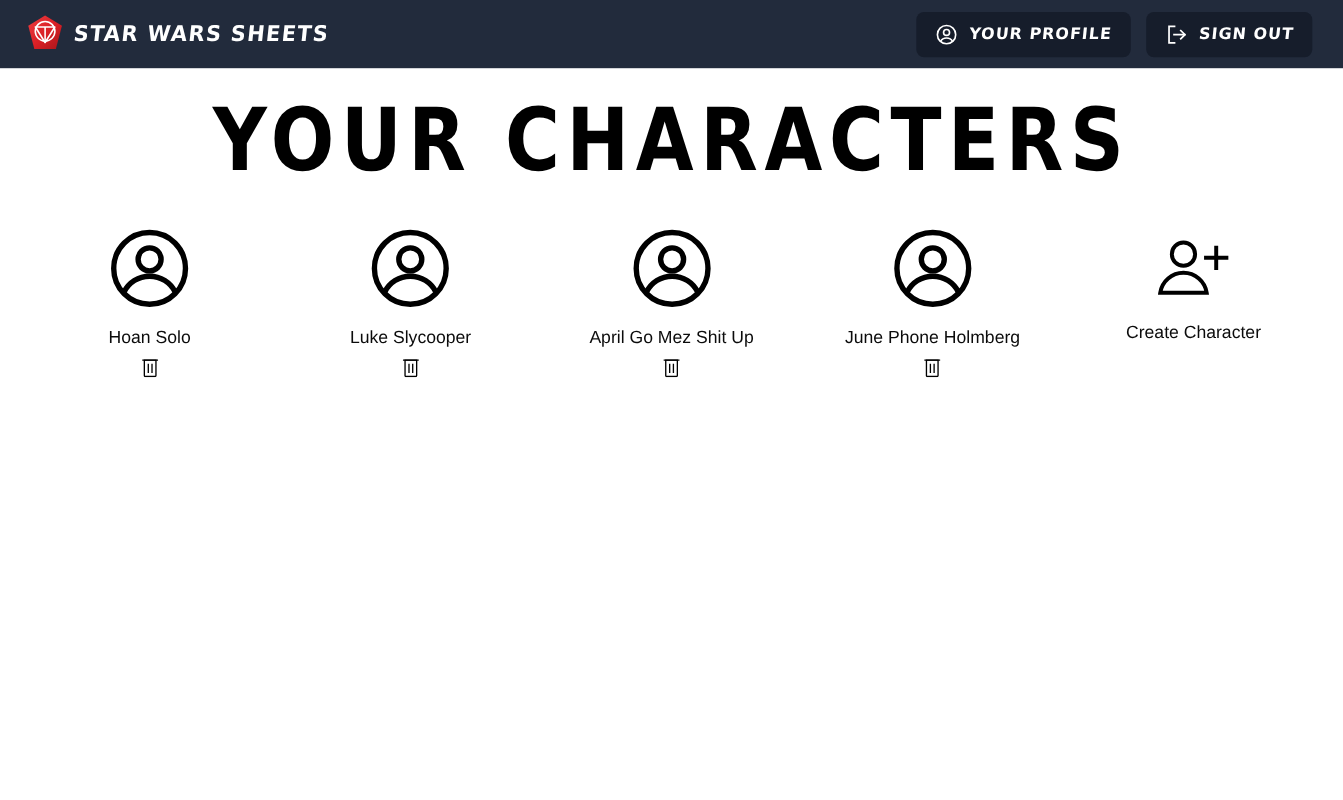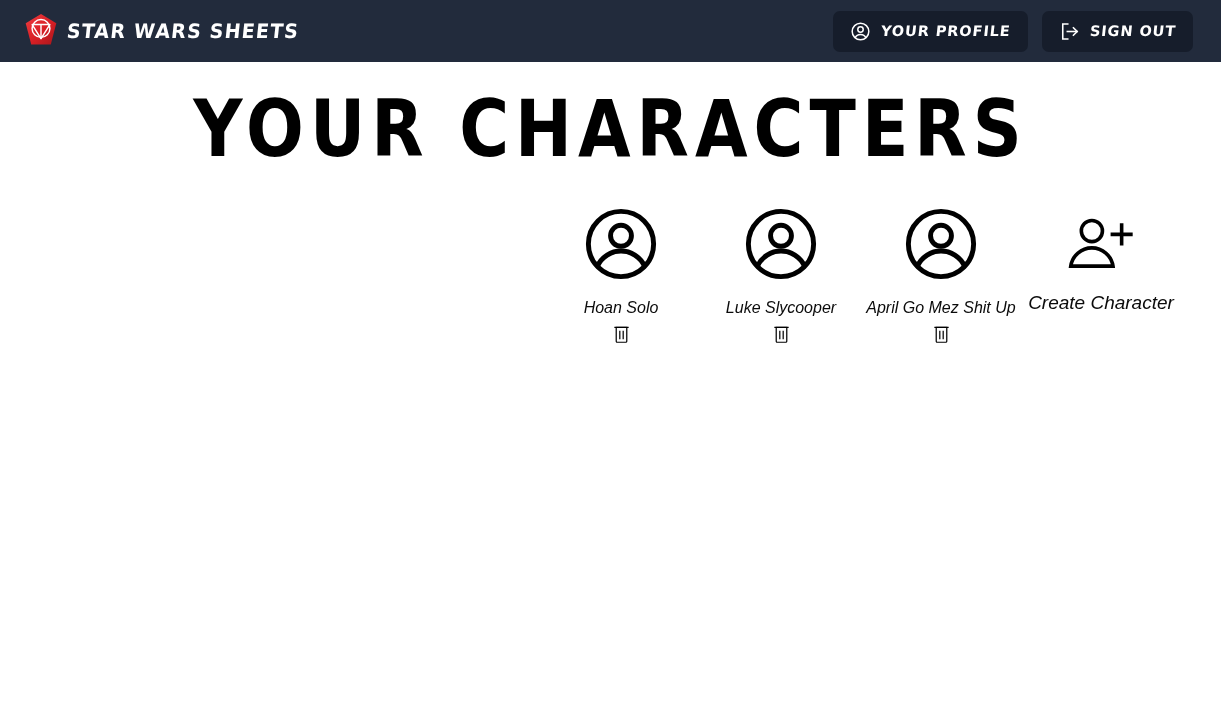--- a/index.html
+++ b/index.html
@@ -72,25 +72,24 @@
     font-family: "DejaVu Sans", sans-serif;
     letter-spacing: 6px;
     transform: scaleY(1.16);
     transform-origin: top center;
     white-space: nowrap;
   }
 
   
   .char-grid {
     margin-top: 52px;
-    padding: 0 40px;
+    padding: 0 56px;
     display: flex;
     align-items: flex-start;
-    justify-content: flex-end;
-    font-style: italic;
+    justify-content: space-between;
   }
   .char-card {
     width: 160px;
     display: flex;
     flex-direction: column;
     align-items: center;
     text-decoration: none;
     cursor: pointer;
   }
   .avatar-icon { width: 76px; height: 76px; display: block; }
@@ -119,21 +118,21 @@
     flex-direction: column;
     align-items: center;
     text-decoration: none;
     cursor: pointer;
     padding-top: 8px;
   }
   .create-icon { width: 72px; height: 60px; display: block; }
   .create-label {
     margin-top: 17px;
     color: #0b0b0b;
-    font-size: 19px;
+    font-size: 16px;
     line-height: 23px;
     text-align: center;
   }
 </style>
 </head>
 <body>
 
 <div class="navbar">
 
   <a class="brand" href="#">
@@ -235,20 +234,37 @@
     <span class="char-name">April Go Mez Shit Up</span>
     <button class="trash-btn">
       <svg class="trash-icon" viewBox="0 0 16 18" fill="none" stroke="#000000" stroke-width="1.15" aria-hidden="true">
         <path d="M1.2 3.2h13.6"></path>
         <path d="M3 3.2h10V16.4a.9.9 0 0 1-.9.9H3.9a.9.9 0 0 1-.9-.9Z"></path>
         <path d="M6.4 6.4v8M9.6 6.4v8"></path>
       </svg>
     </button>
   </div>
 
+  <div class="char-card">
+    <span>
+      <svg class="avatar-icon" viewBox="0 0 24 24" fill="none" stroke="#000000" stroke-width="1.55" aria-hidden="true">
+        <circle cx="12" cy="12" r="10.3"></circle>
+        <circle cx="12" cy="9.4" r="3.3"></circle>
+        <path d="M4.6 18.9a8.2 8.2 0 0 1 14.8 0"></path>
+      </svg>
+    </span>
+    <span class="char-name">June Phone Holmberg</span>
+    <button class="trash-btn">
+      <svg class="trash-icon" viewBox="0 0 16 18" fill="none" stroke="#000000" stroke-width="1.15" aria-hidden="true">
+        <path d="M1.2 3.2h13.6"></path>
+        <path d="M3 3.2h10V16.4a.9.9 0 0 1-.9.9H3.9a.9.9 0 0 1-.9-.9Z"></path>
+        <path d="M6.4 6.4v8M9.6 6.4v8"></path>
+      </svg>
+    </button>
+  </div>
 
   <a class="create-card" href="#">
     <span>
       <svg class="create-icon" viewBox="0 0 30 24" fill="none" stroke="#000000" stroke-width="1.5" aria-hidden="true">
         <circle cx="11.2" cy="6.6" r="4.4"></circle>
         <path d="M2.4 21.2a8.9 8.9 0 0 1 17.6 0Z"></path>
         <path d="M23.6 3.4v9.2M19 8h9.2"></path>
       </svg>
     </span>
     <span class="create-label">Create Character</span>

